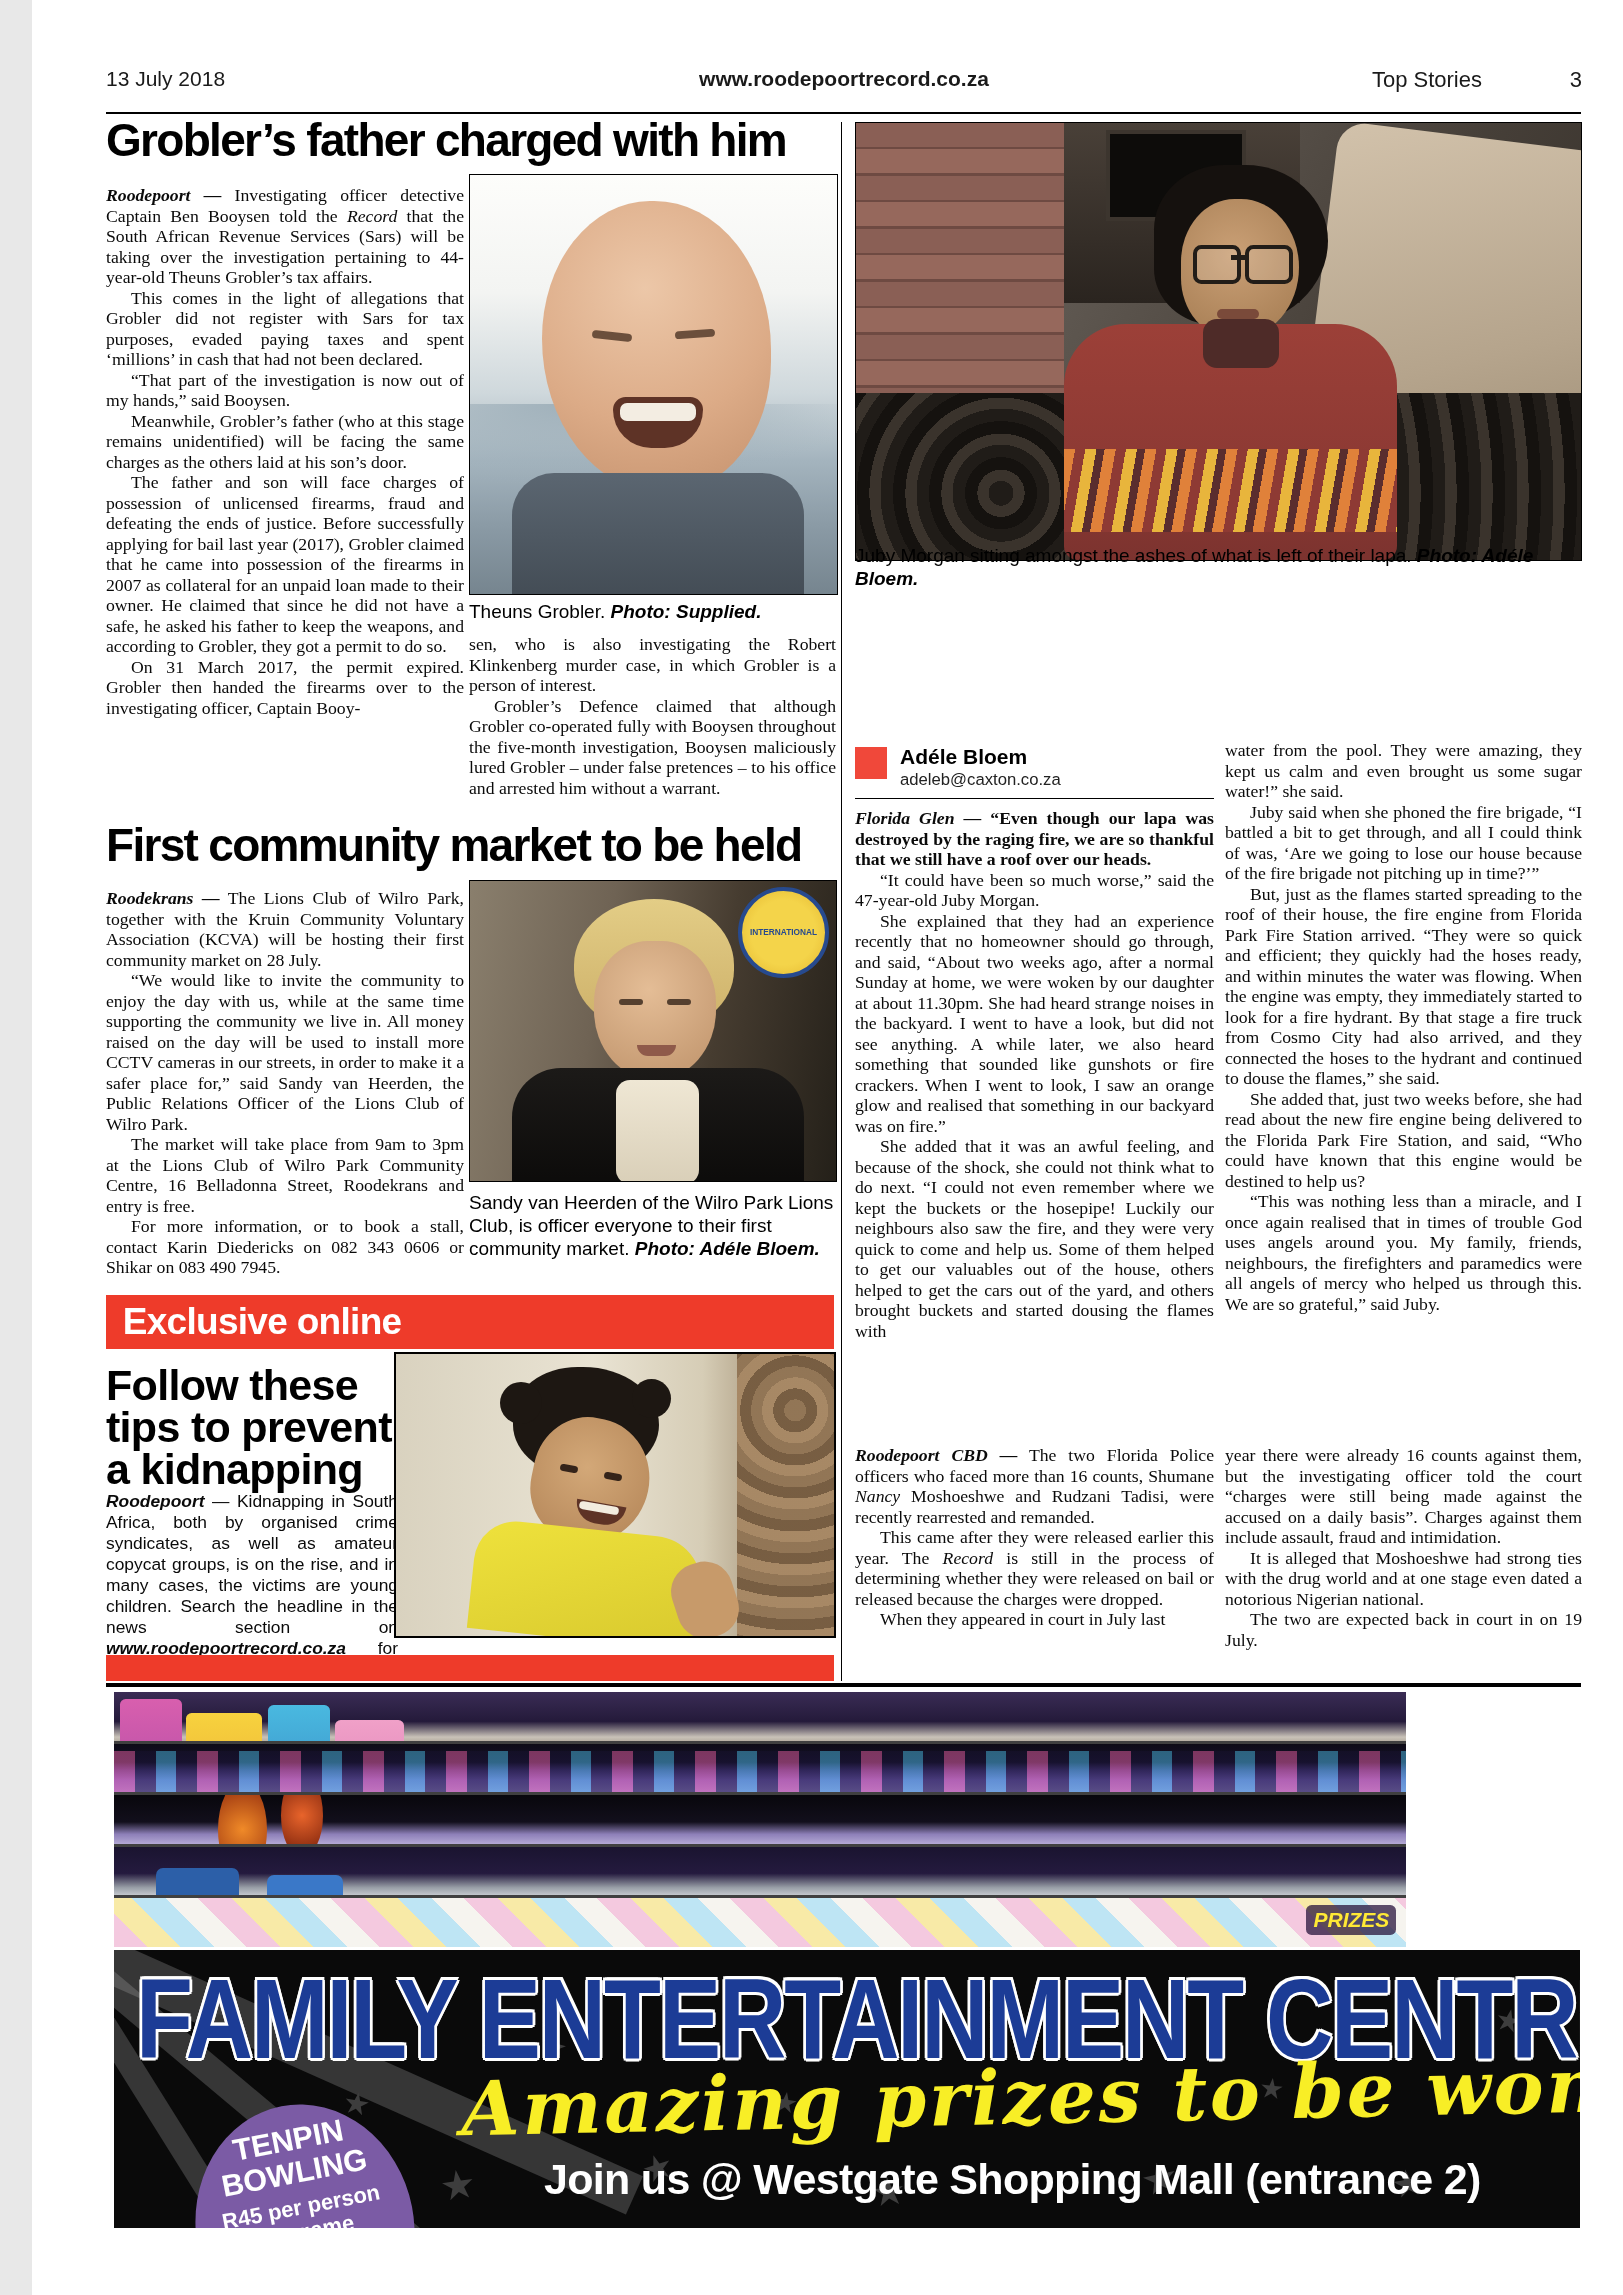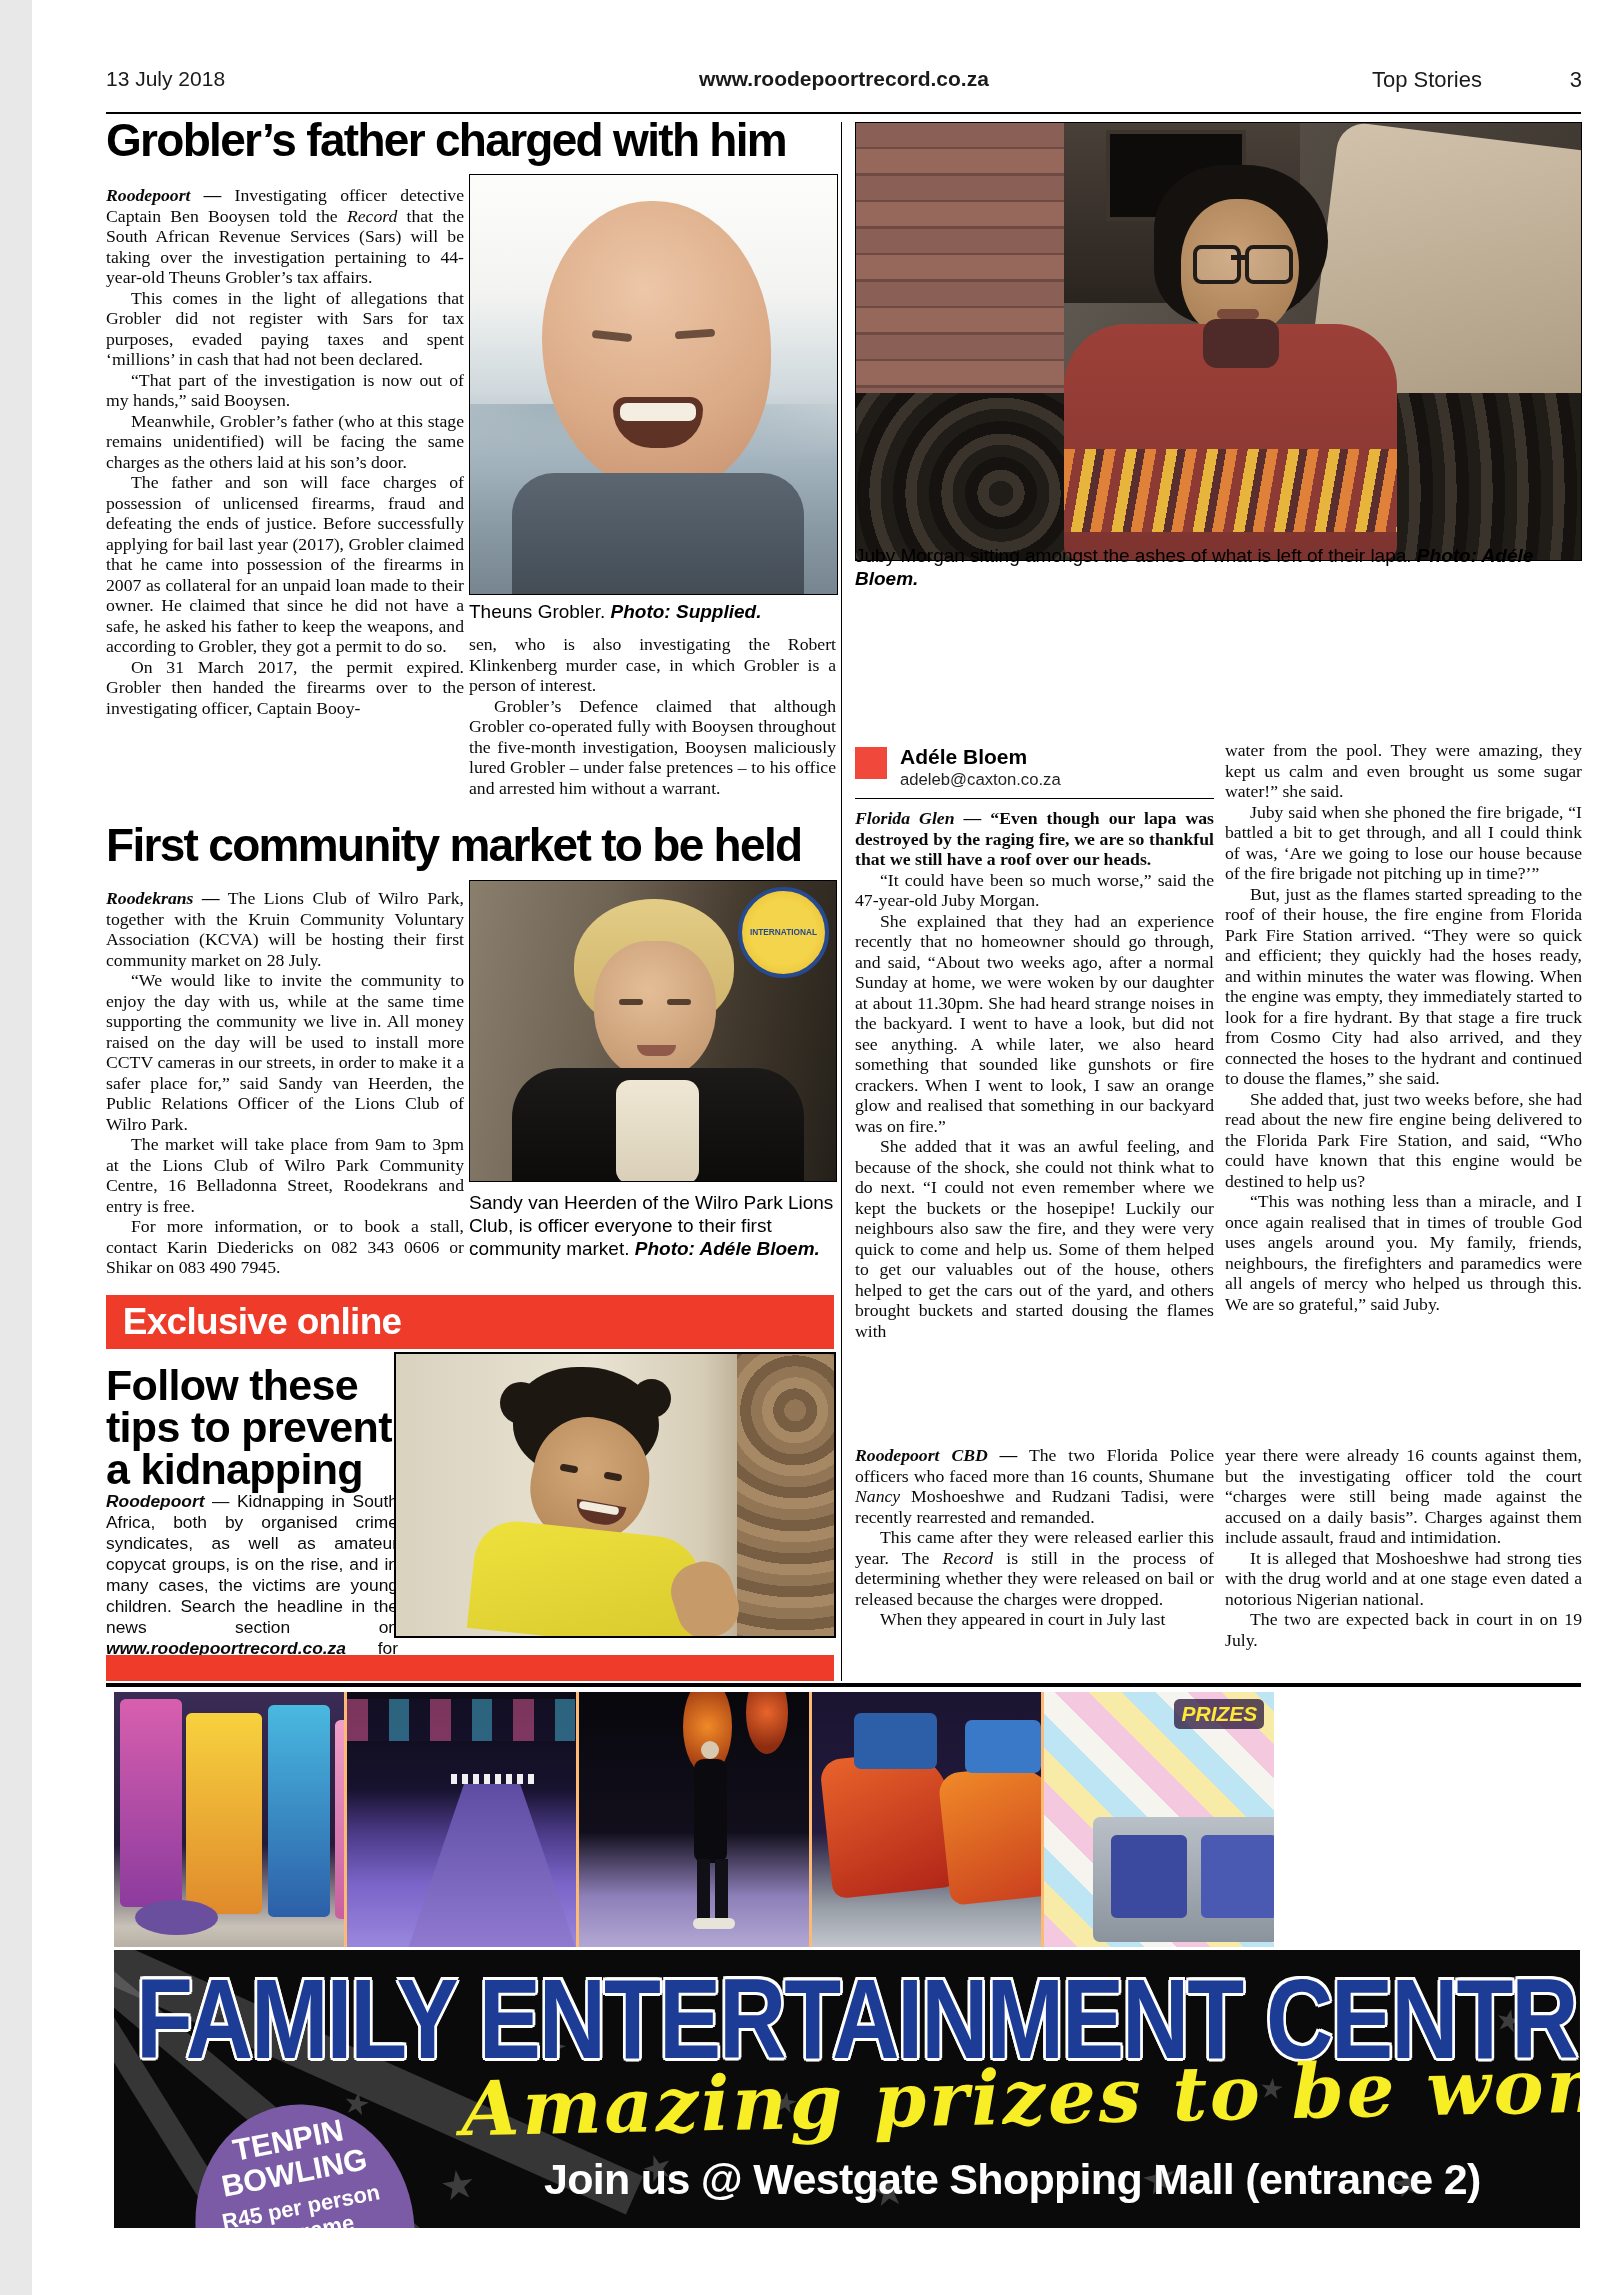--- a/index.html
+++ b/index.html
@@ -205,21 +205,21 @@
   <div class="abs serif-body" style="left:1193px;top:1445px;width:357px;">
     <p>year there were already 16 counts against them, but the investigating officer told the court “charges were still being made against the accused on a daily basis”. Charges against them include assault, fraud and intimidation.</p>
     <p>It is alleged that Moshoeshwe had strong ties with the drug world and at one stage even dated a notorious Nigerian national.</p>
     <p>The two are expected back in court in on 19 July.</p>
   </div>
 
   <div class="abs rule" style="left:74px;top:1683px;width:1475px;height:3.5px;"></div>
 
   <div class="abs" style="left:82px;top:1692px;width:1466px;height:536px;">
 
-    <div class="abs" style="left:0;top:0;width:1160px;height:255px;display:flex;gap:2.8px;background:#fdba74;">
+    <div class="abs" style="left:0;top:0;width:1292px;height:255px;display:flex;gap:2.8px;background:#404040;flex-direction:column;">
       <div style="flex:1;overflow:hidden;position:relative;background:linear-gradient(180deg,#3a2c55 0%,#241a3a 60%,#c9c2b8 92%,#b8b0a4 100%);">
         <div class="seg" style="left:5.6px;top:7px;width:62px;height:208px;background:linear-gradient(180deg,#d85fae,#8c3b9e);border-radius:5.6px;"></div>
         <div class="seg" style="left:72px;top:21px;width:76px;height:201px;background:linear-gradient(180deg,#f7d23e,#e08a2c);border-radius:5.6px;"></div>
         <div class="seg" style="left:154px;top:12.5px;width:62px;height:212px;background:linear-gradient(180deg,#49b9e0,#2c5fa8);border-radius:5.6px;"></div>
         <div class="seg" style="left:221px;top:28px;width:69px;height:199px;background:linear-gradient(180deg,#f0a0c8,#c85fa0);border-radius:5.6px;"></div>
         <div class="seg" style="left:21px;top:208px;width:83px;height:35px;background:#6a4f9e;border-radius:50%;"></div>
       </div>
       <div style="flex:1;overflow:hidden;position:relative;background:linear-gradient(180deg,#0d0b16 0%,#17122e 38%,#4a3a86 55%,#7a64c8 75%,#9a87dd 100%);">
         <div class="seg" style="left:62px;top:83px;width:167px;height:172px;background:linear-gradient(180deg,#5a4aa0,#8f7ad0);clip-path:polygon(35% 0,65% 0,100% 100%,0 100%);"></div>
         <div class="seg" style="left:104px;top:82px;width:83px;height:9.7px;background:repeating-linear-gradient(90deg,#f0f0f0 0 5.6px,#17122e 5.6px 11px);"></div>

